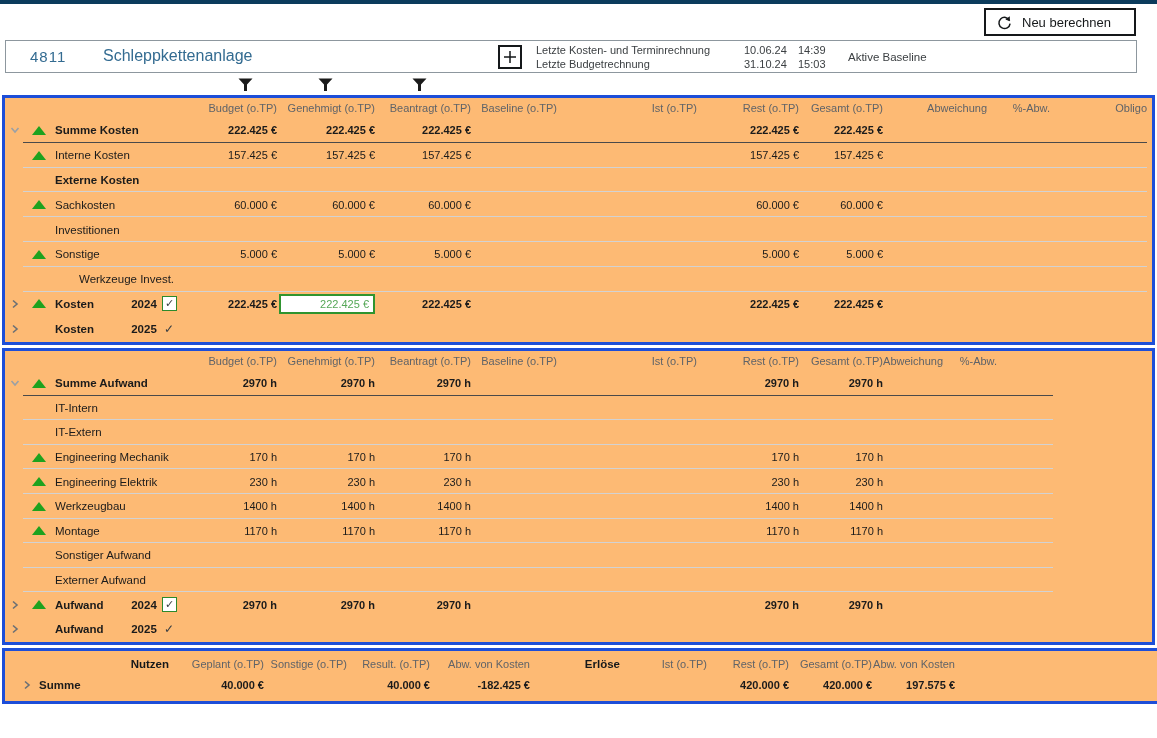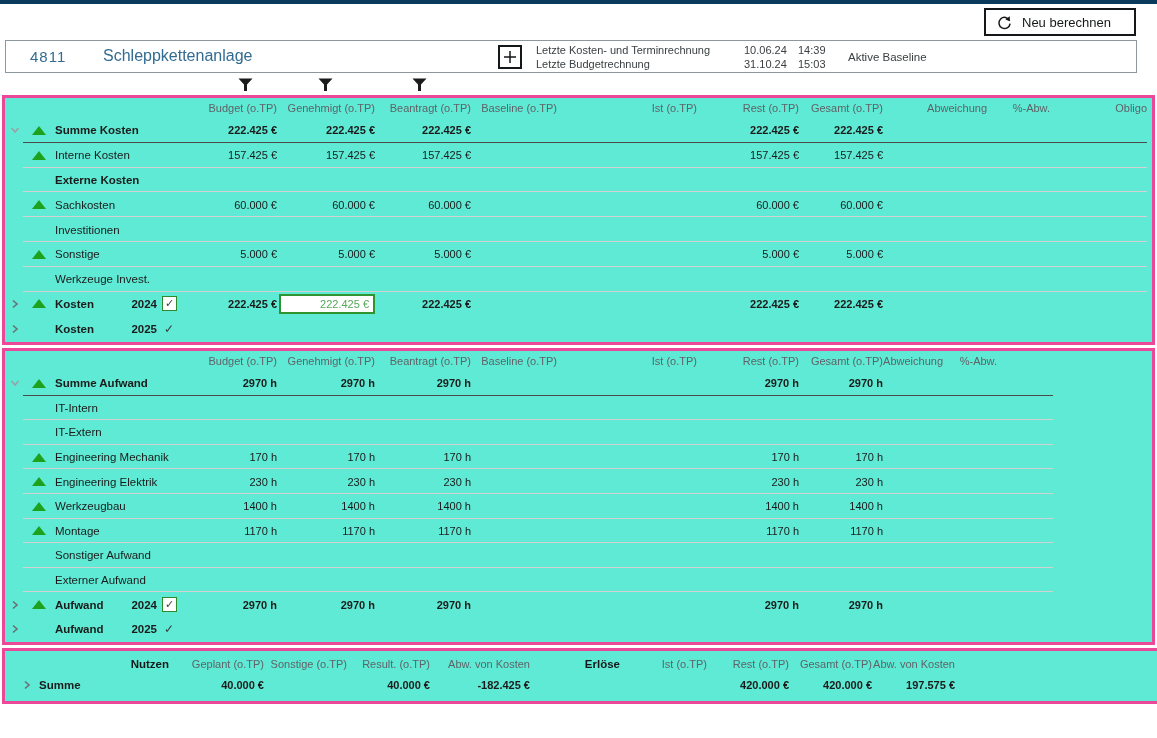--- a/index.html
+++ b/index.html
@@ -21,21 +21,21 @@
              padding:0; cursor:pointer; }
   .ci-col { position:absolute; top:3px; font-size:11px; color:#3c4043; line-height:13.5px; white-space:nowrap; }
   .ci-labels { left:530px; }
   .ci-dates  { left:738px; }
   .ci-times  { left:792px; }
   .ci-baseline { position:absolute; left:842px; top:10px; font-size:11.5px; color:#3c4043; }
 
   .filter-ic { position:absolute; top:78px; width:15px; height:15px; cursor:pointer; }
 
   .redbox { position:absolute; left:2px; width:1147px; box-sizing:content-box;
-            border:3px solid #ec4899; background:#5eead4; overflow:hidden; }
+            border:3px solid #1d4ed8; background:#fdba74; overflow:hidden; }
   .box1 { top:95px;  height:244px; }
   .box2 { top:348px; height:291px; }
   .box3 { top:648px; height:50px;padding-left:12px; }
 
   .trow { display:grid; align-items:center; position:relative; }
   .t-kosten  .trow { grid-template-columns:20px 28px 78px 26px 46px 74px 98px 96px 86px 140px 102px 84px 104px 63px 97px;
                      width:1142px; height:24.8px; }
   .t-aufwand .trow { grid-template-columns:20px 28px 78px 26px 46px 74px 98px 96px 86px 140px 102px 84px 60px 54px 56px;
                      width:1048px; height:24.6px; }
   .t-summe   .trow { grid-template-columns:20px 132px 95px 83px 83px 100px 90px 87px 82px 83px 83px;
@@ -45,21 +45,21 @@
 
   .sep-dark::after, .sep-light::after { content:""; position:absolute; left:18px; right:0; bottom:0; height:1px; }
   .sep-dark::after  { background:#4a4a4a; }
   .sep-light::after { background:#d2d2d2; }
 
   .cell { min-width:0; }
   .hcell { font-size:11px; color:#5f6368; text-align:right; white-space:nowrap; }
   .hcell.hb { color:#15181a; font-weight:bold; font-size:11.5px; }
   .vcell { font-size:11px; color:#1b1b1b; text-align:right; white-space:nowrap; }
   .c-label { font-size:11.5px; color:#1b1b1b; text-align:left; white-space:nowrap; padding-left:2px; }
-  .c-year  { font-size:11.5px; color:#1b1b1b; text-align:right; }
+  .c-year  { font-size:11.5px; color:#1b1b1b; text-align:center; }
   .trow.bold .vcell, .trow.bold .c-label, .trow.bold .c-year { font-weight:bold; }
 
   .c-chev { display:flex; align-items:center; justify-content:center; }
   .triangle { width:0; height:0; border-left:7px solid transparent; border-right:7px solid transparent;
               border-bottom:9px solid #1ea21e; margin:0 auto; }
   .checkbox { width:15px; height:15px; box-sizing:border-box; border:1.5px solid #2c8a2c; background:#fff;
               display:flex; align-items:center; justify-content:center; font-size:11px; color:#3c4043;
               margin-left:5px; cursor:pointer; }
   .checkmark { font-size:12px; color:#3c4043; margin-left:7px; }
   .editbox { box-sizing:border-box; width:96px; height:20px; border:2px solid #2f9430; color:#55a757;
@@ -248,21 +248,21 @@
           <div class="cell vcell" style="grid-column: 10;"></div>
           <div class="cell vcell" style="grid-column: 11;">5.000 €</div>
           <div class="cell vcell" style="grid-column: 12;">5.000 €</div>
           <div class="cell vcell" style="grid-column: 13;"></div>
           <div class="cell vcell" style="grid-column: 14;"></div>
           <div class="cell vcell" style="grid-column: 15;"></div>
         </div>
         <div class="trow sep-light">
           <div class="cell c-chev"></div>
           <div class="cell"></div>
-          <div class="cell c-label" style="grid-column: 3 / span 2;">Werkzeuge Invest.</div>
+          <div class="cell c-label" style="grid-column: 3 / span 2; margin-left: 24px;">Werkzeuge Invest.</div>
           <div class="cell c-check" style="grid-column: 5;"></div>
           <div class="cell vcell" style="grid-column: 6;"></div>
           <div class="cell vcell" style="grid-column: 7;"></div>
           <div class="cell vcell" style="grid-column: 8;"></div>
           <div class="cell vcell" style="grid-column: 9;"></div>
           <div class="cell vcell" style="grid-column: 10;"></div>
           <div class="cell vcell" style="grid-column: 11;"></div>
           <div class="cell vcell" style="grid-column: 12;"></div>
           <div class="cell vcell" style="grid-column: 13;"></div>
           <div class="cell vcell" style="grid-column: 14;"></div>

